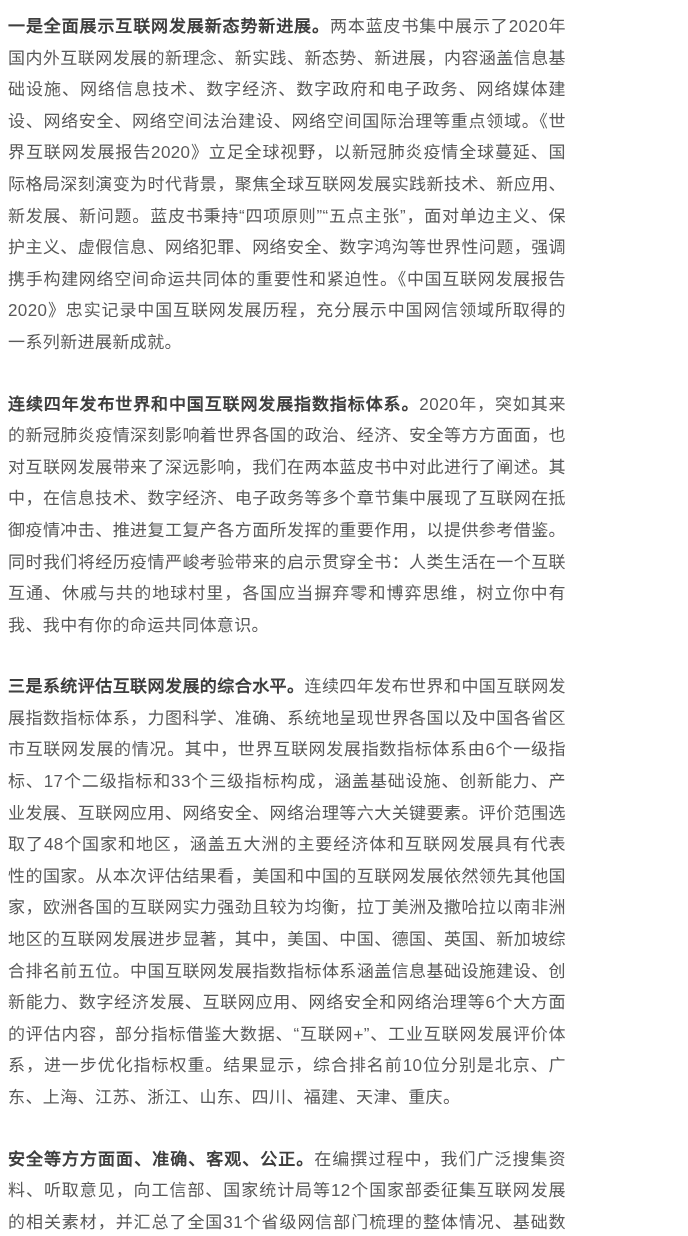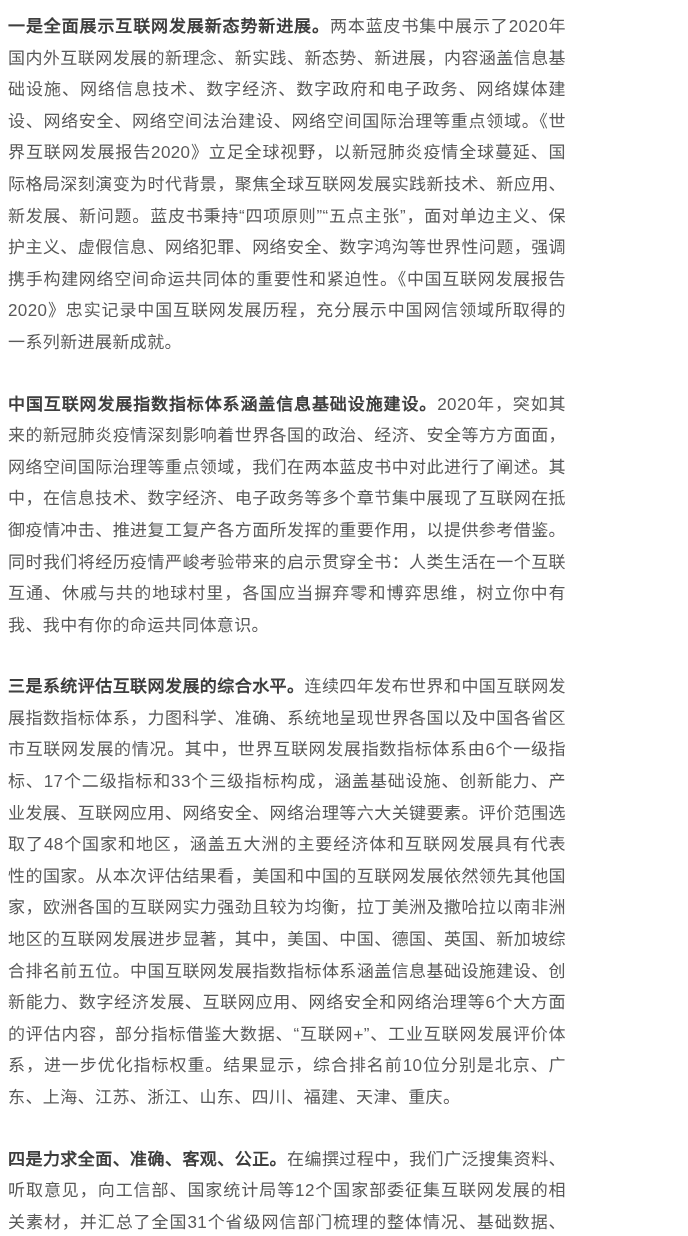--- a/index.html
+++ b/index.html
@@ -34,18 +34,18 @@
     font-weight: bold;
     color: #3f3f3f;
   }
 </style>
 </head>
 <body>
 
 <div class="article">
   <p><strong>一是全面展示互联网发展新态势新进展。</strong><span>两本蓝皮书集中展示了2020年国内外互联网发展的新理念、新实践、新态势、新进展，内容涵盖信息基础设施、网络信息技术、数字经济、数字政府和电子政务、网络媒体建设、网络安全、网络空间法治建设、网络空间国际治理等重点领域。《世界互联网发展报告2020》立足全球视野，以新冠肺炎疫情全球蔓延、国际格局深刻演变为时代背景，聚焦全球互联网发展实践新技术、新应用、新发展、新问题。蓝皮书秉持“四项原则”“五点主张”，面对单边主义、保护主义、虚假信息、网络犯罪、网络安全、数字鸿沟等世界性问题，强调携手构建网络空间命运共同体的重要性和紧迫性。《中国互联网发展报告2020》忠实记录中国互联网发展历程，充分展示中国网信领域所取得的一系列新进展新成就。</span></p>
 
-  <p><strong>中国互联网发展指数指标体系涵盖信息基础设施建设。</strong><span>2020年，突如其来的新冠肺炎疫情深刻影响着世界各国的政治、经济、安全等方方面面，网络空间国际治理等重点领域，我们在两本蓝皮书中对此进行了阐述。其中，在信息技术、数字经济、电子政务等多个章节集中展现了互联网在抵御疫情冲击、推进复工复产各方面所发挥的重要作用，以提供参考借鉴。同时我们将经历疫情严峻考验带来的启示贯穿全书：人类生活在一个互联互通、休戚与共的地球村里，各国应当摒弃零和博弈思维，树立你中有我、我中有你的命运共同体意识。</span></p>
+  <p><strong>连续四年发布世界和中国互联网发展指数指标体系。</strong><span>2020年，突如其来的新冠肺炎疫情深刻影响着世界各国的政治、经济、安全等方方面面，也对互联网发展带来了深远影响，我们在两本蓝皮书中对此进行了阐述。其中，在信息技术、数字经济、电子政务等多个章节集中展现了互联网在抵御疫情冲击、推进复工复产各方面所发挥的重要作用，以提供参考借鉴。同时我们将经历疫情严峻考验带来的启示贯穿全书：人类生活在一个互联互通、休戚与共的地球村里，各国应当摒弃零和博弈思维，树立你中有我、我中有你的命运共同体意识。</span></p>
 
   <p><strong>三是系统评估互联网发展的综合水平。</strong><span>连续四年发布世界和中国互联网发展指数指标体系，力图科学、准确、系统地呈现世界各国以及中国各省区市互联网发展的情况。其中，世界互联网发展指数指标体系由6个一级指标、17个二级指标和33个三级指标构成，涵盖基础设施、创新能力、产业发展、互联网应用、网络安全、网络治理等六大关键要素。评价范围选取了48个国家和地区，涵盖五大洲的主要经济体和互联网发展具有代表性的国家。从本次评估结果看，美国和中国的互联网发展依然领先其他国家，欧洲各国的互联网实力强劲且较为均衡，拉丁美洲及撒哈拉以南非洲地区的互联网发展进步显著，其中，美国、中国、德国、英国、新加坡综合排名前五位。中国互联网发展指数指标体系涵盖信息基础设施建设、创新能力、数字经济发展、互联网应用、网络安全和网络治理等6个大方面的评估内容，部分指标借鉴大数据、“互联网+”、工业互联网发展评价体系，进一步优化指标权重。结果显示，综合排名前10位分别是北京、广东、上海、江苏、浙江、山东、四川、福建、天津、重庆。</span></p>
 
-  <p><strong>四是力求全面、准确、客观、公正。</strong><span>在编撰过程中，我们广泛搜集资料、听取意见，向工信部、国家统计局等12个国家部委征集互联网发展的相关素材，并汇总了全国31个省级网信部门梳理的整体情况、基础数据、发展成果。人类生活在一个互联互通，围绕国内外互联网发展的整体框架、态势研判，进一步加大研究分析力度，并广泛听取领域专家学者的意见，兼顾报告内容的理论深度与生动实践，最终形成了目前的报告，体现了我们对互联网发展与治理的探索与思考。但是，因为今年疫情影响，以及研究水平、工作经验和时间关系，《报告》难免或有疏漏不足之处。</span></p>
+  <p><strong>安全等方方面面、准确、客观、公正。</strong><span>在编撰过程中，我们广泛搜集资料、听取意见，向工信部、国家统计局等12个国家部委征集互联网发展的相关素材，并汇总了全国31个省级网信部门梳理的整体情况、基础数据、发展成果。人类生活在一个互联互通，围绕国内外互联网发展的整体框架、态势研判，进一步加大研究分析力度，并广泛听取领域专家学者的意见，兼顾报告内容的理论深度与生动实践，最终形成了目前的报告，体现了我们对互联网发展与治理的探索与思考。但是，因为今年疫情影响，以及研究水平、工作经验和时间关系，《报告》难免或有疏漏不足之处。</span></p>
 </div>
 
 </body></html>

